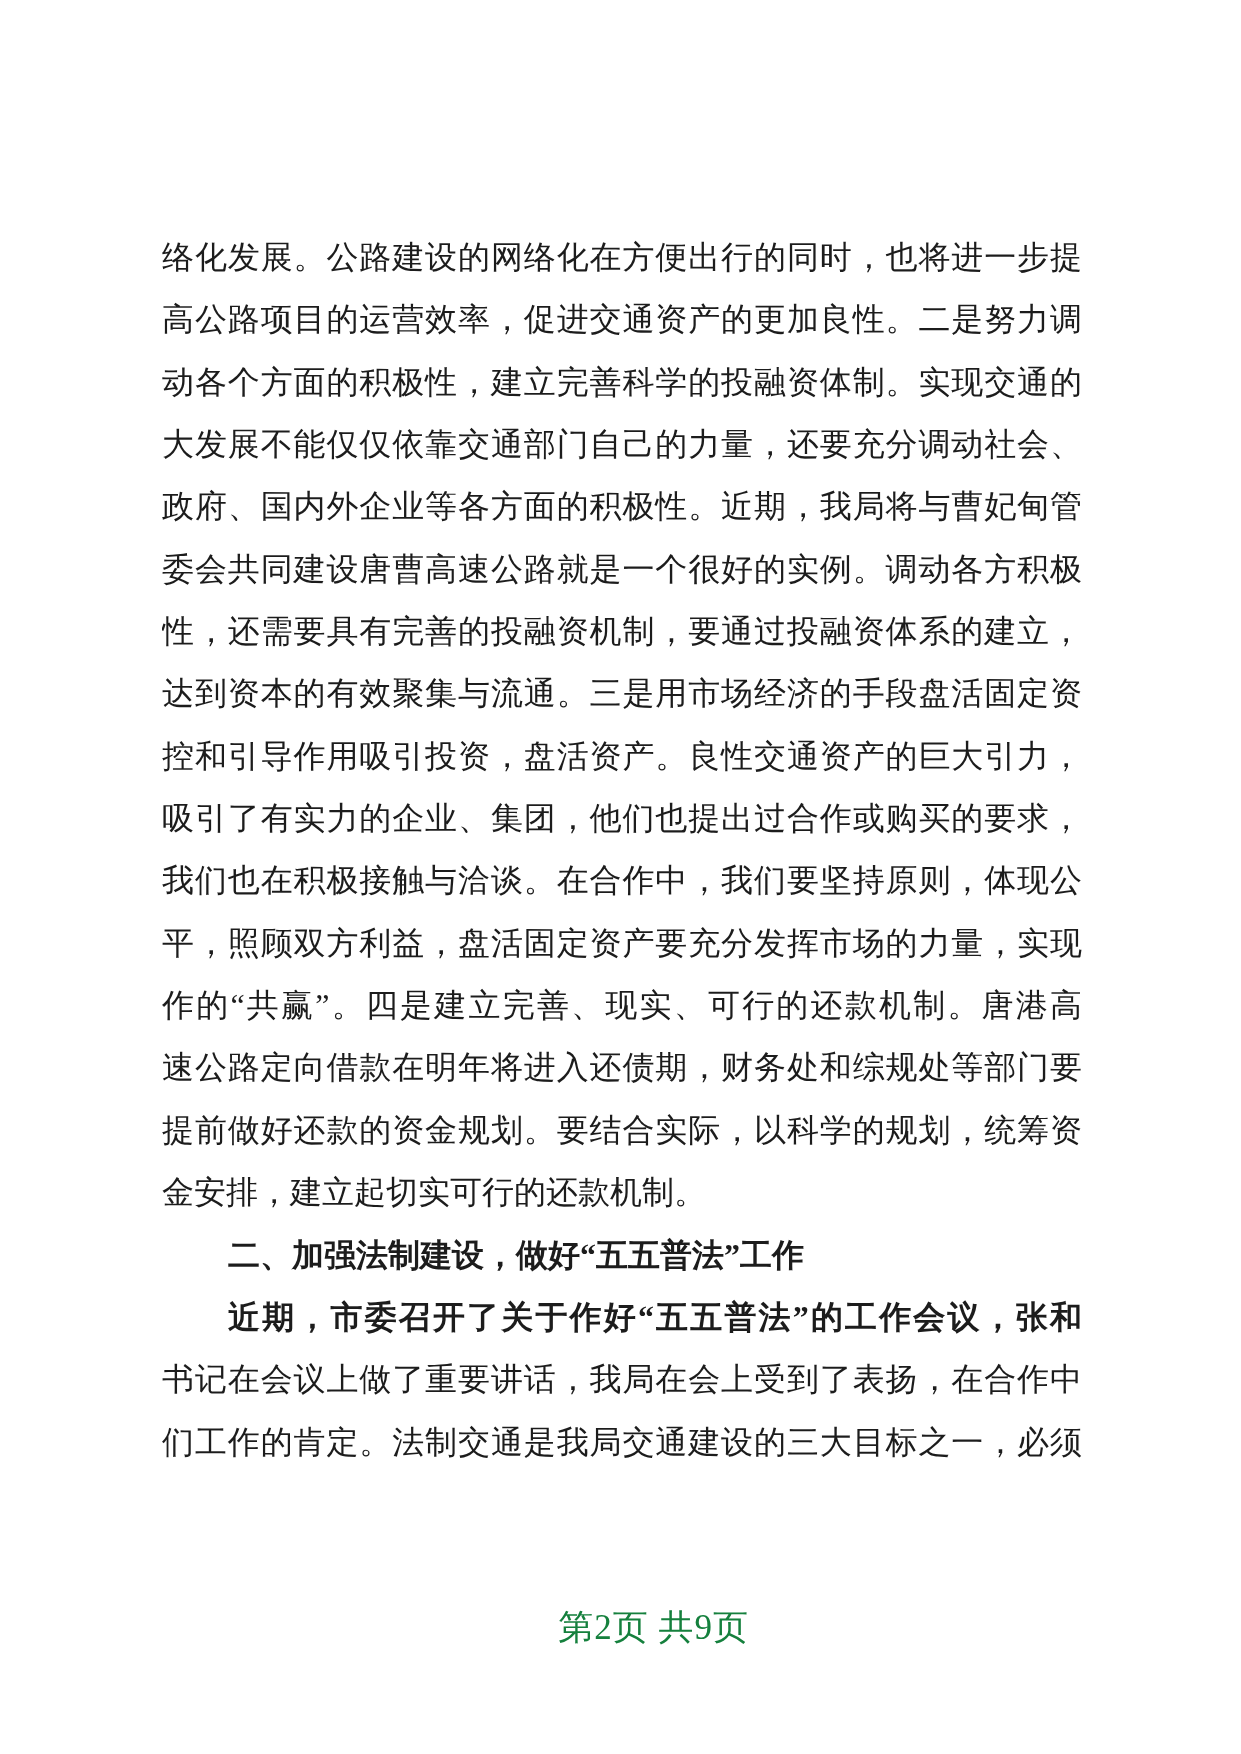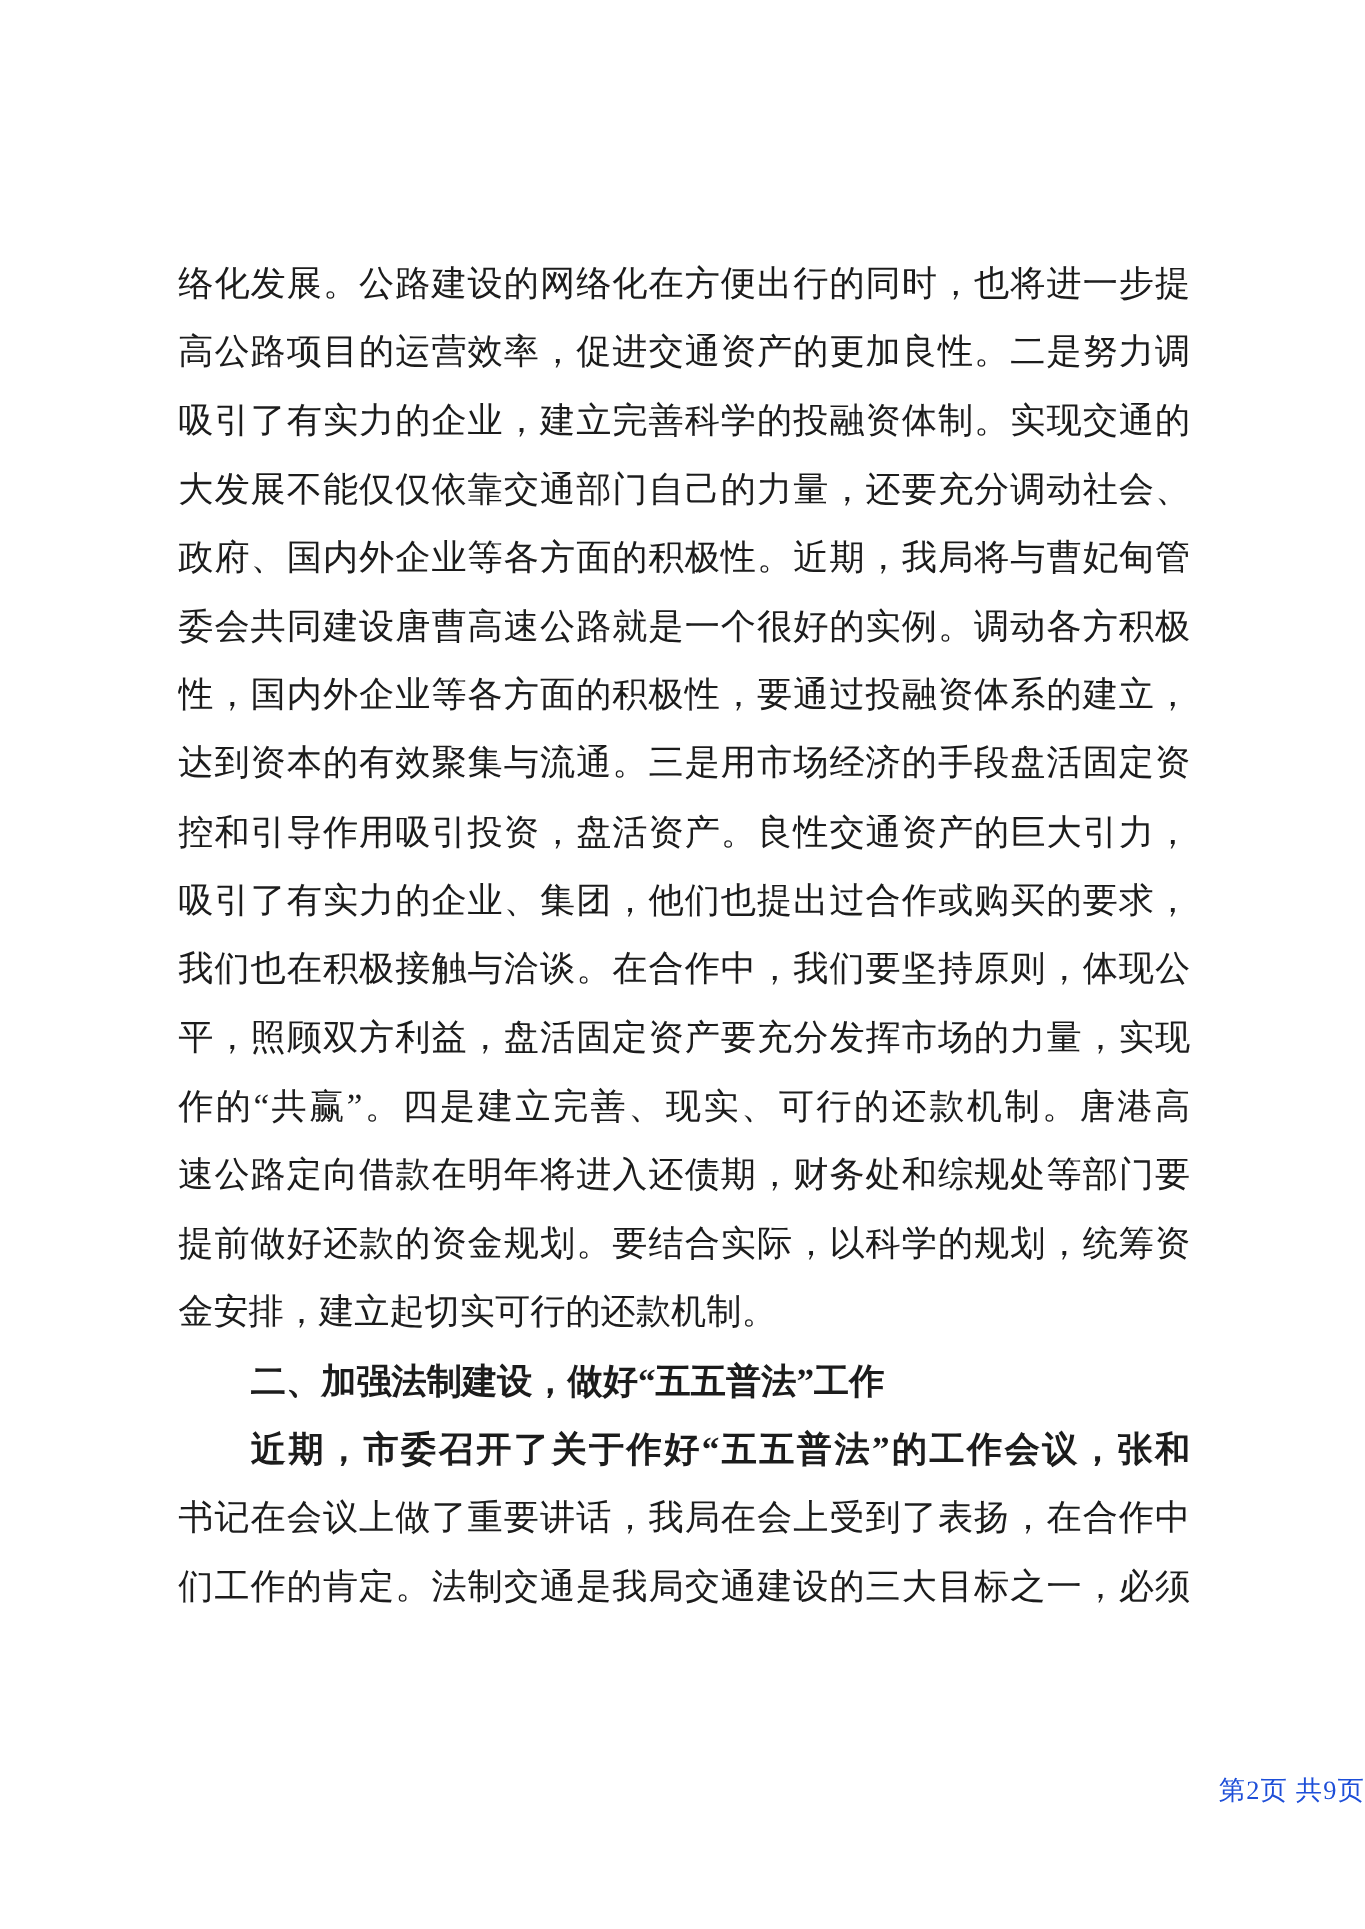--- a/index.html
+++ b/index.html
@@ -36,39 +36,39 @@
   }
   .line.indent {
     padding-left: 66px;
     font-weight: bold;
   }
   .footer {
     position: absolute;
     top: 1608px;
     left: 66px;
     right: 0;
-    text-align: right;
-    font-size: 24px;
+    text-align: center;
+    font-size: 35px;
     line-height: 40px;
     letter-spacing: 1px;
-    color: #1d4ed8;
+    color: #15803d;
   }
 </style>
 </head>
 <body>
 
 <div class="page">
   <div class="text-block" id="body-lines">
       <div class="line fill">络化发展。公路建设的网络化在方便出行的同时，也将进一步提</div>
       <div class="line fill">高公路项目的运营效率，促进交通资产的更加良性。二是努力调</div>
-      <div class="line fill">吸引了有实力的企业，建立完善科学的投融资体制。实现交通的</div>
+      <div class="line fill">动各个方面的积极性，建立完善科学的投融资体制。实现交通的</div>
       <div class="line fill">大发展不能仅仅依靠交通部门自己的力量，还要充分调动社会、</div>
       <div class="line fill">政府、国内外企业等各方面的积极性。近期，我局将与曹妃甸管</div>
       <div class="line fill">委会共同建设唐曹高速公路就是一个很好的实例。调动各方积极</div>
-      <div class="line fill">性，国内外企业等各方面的积极性，要通过投融资体系的建立，</div>
+      <div class="line fill">性，还需要具有完善的投融资机制，要通过投融资体系的建立，</div>
       <div class="line fill">达到资本的有效聚集与流通。三是用市场经济的手段盘活固定资</div>
       <div class="line fill">控和引导作用吸引投资，盘活资产。良性交通资产的巨大引力，</div>
       <div class="line fill">吸引了有实力的企业、集团，他们也提出过合作或购买的要求，</div>
       <div class="line fill">我们也在积极接触与洽谈。在合作中，我们要坚持原则，体现公</div>
       <div class="line fill">平，照顾双方利益，盘活固定资产要充分发挥市场的力量，实现合</div>
       <div class="line fill">作的“共赢”。四是建立完善、现实、可行的还款机制。唐港高</div>
       <div class="line fill">速公路定向借款在明年将进入还债期，财务处和综规处等部门要</div>
       <div class="line fill">提前做好还款的资金规划。要结合实际，以科学的规划，统筹资</div>
       <div class="line">金安排，建立起切实可行的还款机制。</div>
       <div class="line indent">二、加强法制建设，做好“五五普法”工作</div>

